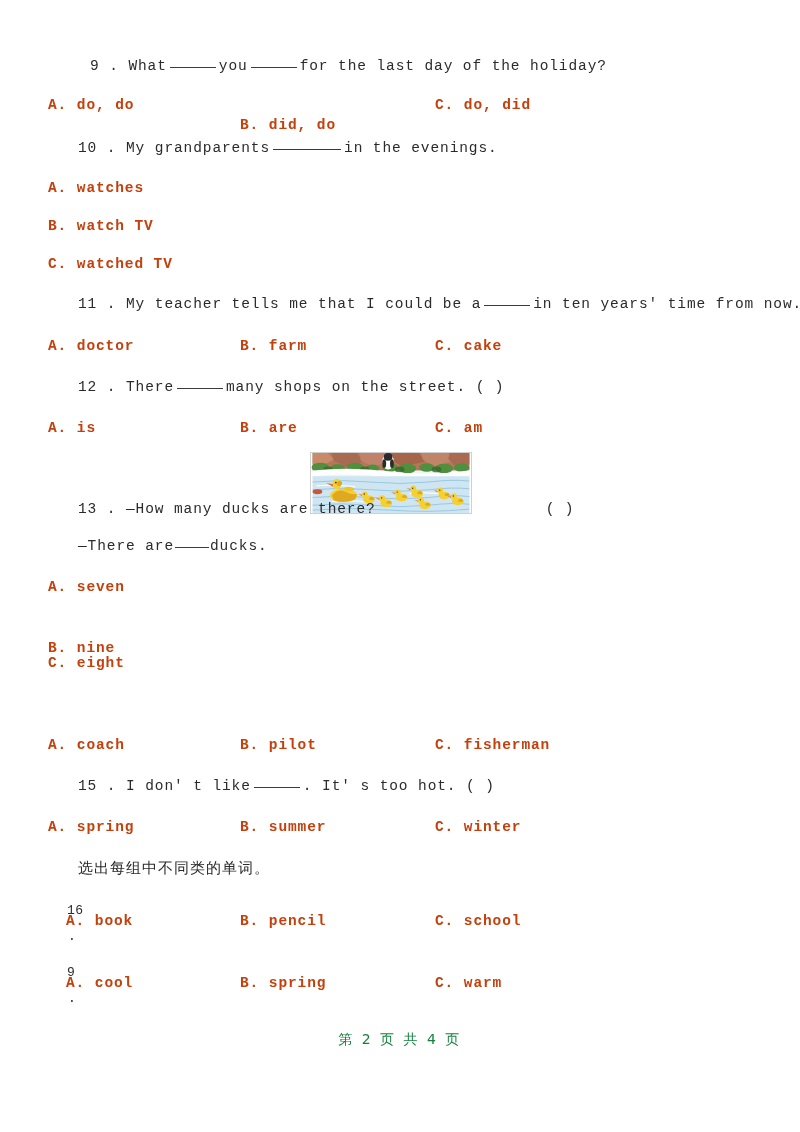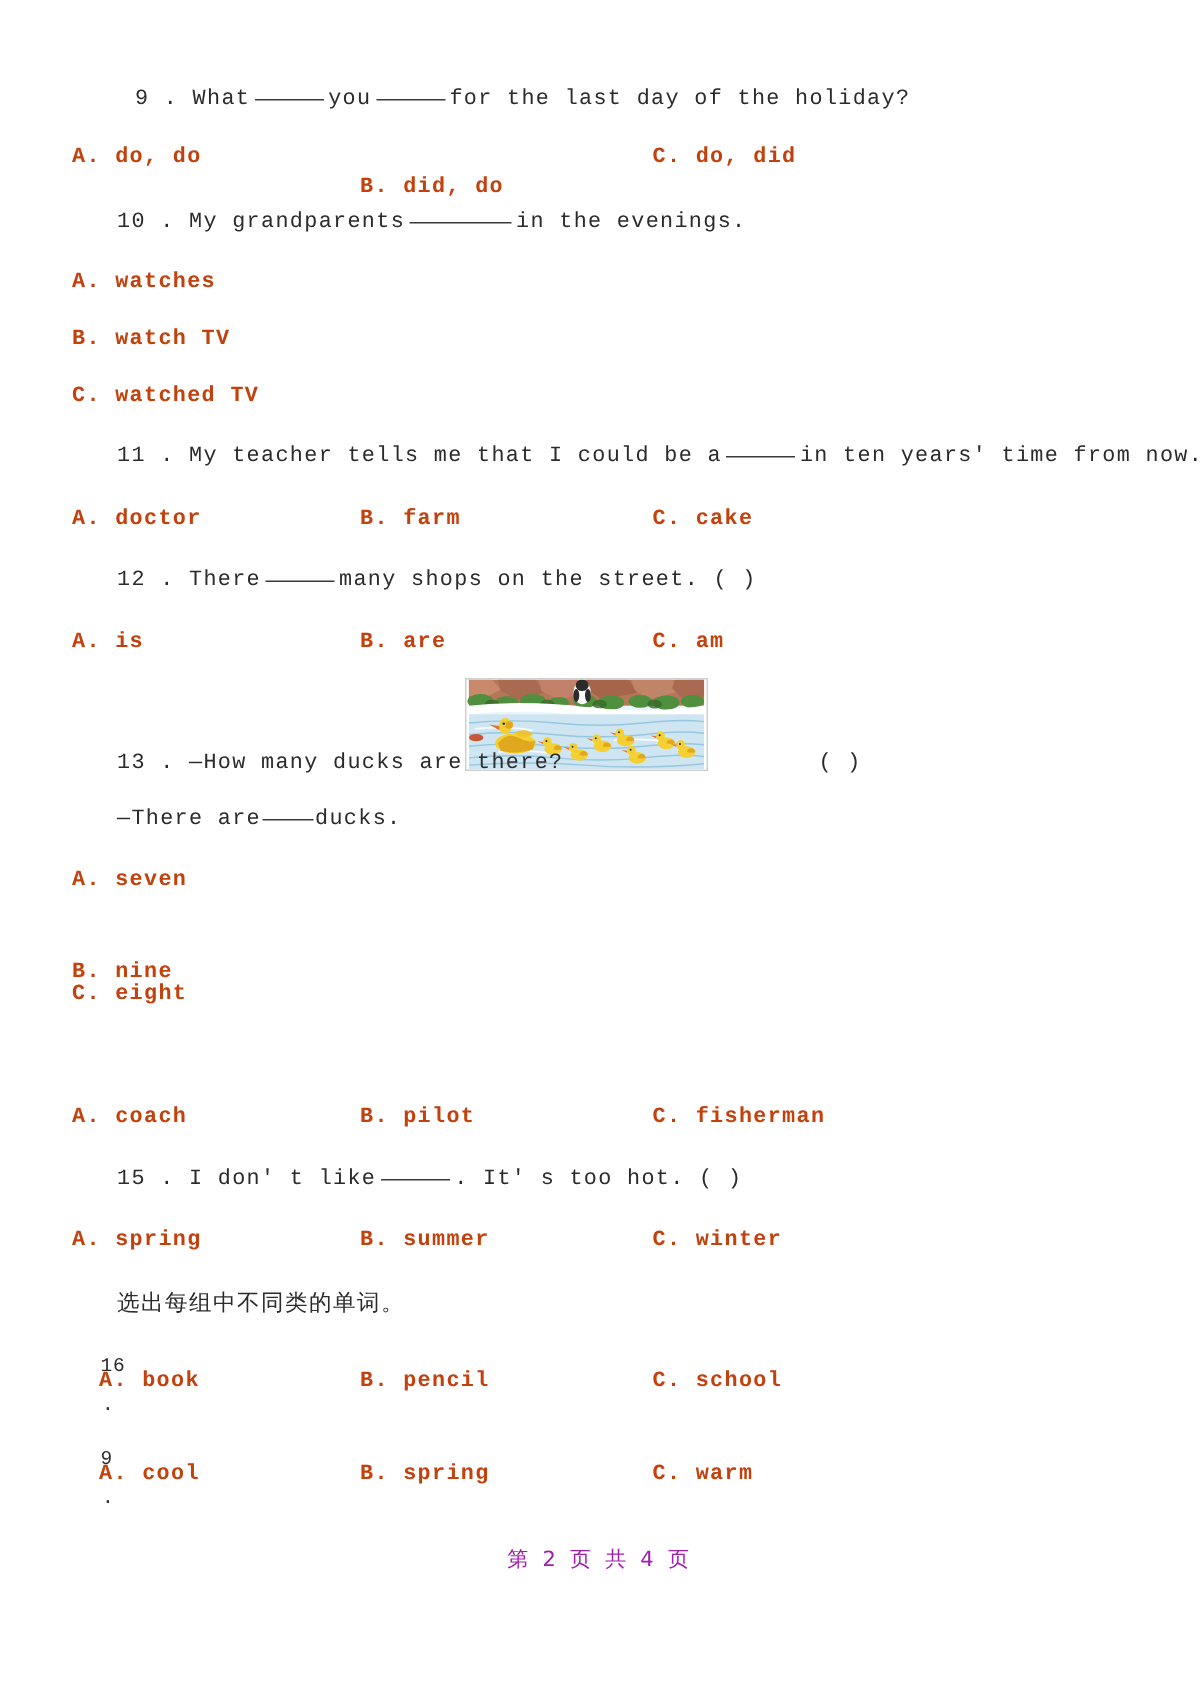--- a/index.html
+++ b/index.html
@@ -78,21 +78,21 @@
   }
 
   
   .footer {
     position: absolute;
     left: 0; right: 0;
     top: 1031px;
     text-align: center;
     font-size: 14px;
     letter-spacing: 2.5px;
-    color: #a21caf;
+    color: #15803d;
     font-family: "DejaVu Sans", "Liberation Sans", sans-serif;
   }
 
   
   .duck-figure {
     position: absolute;
     left: 310px;
     top: 452px;
     width: 162px;
     height: 62px;

